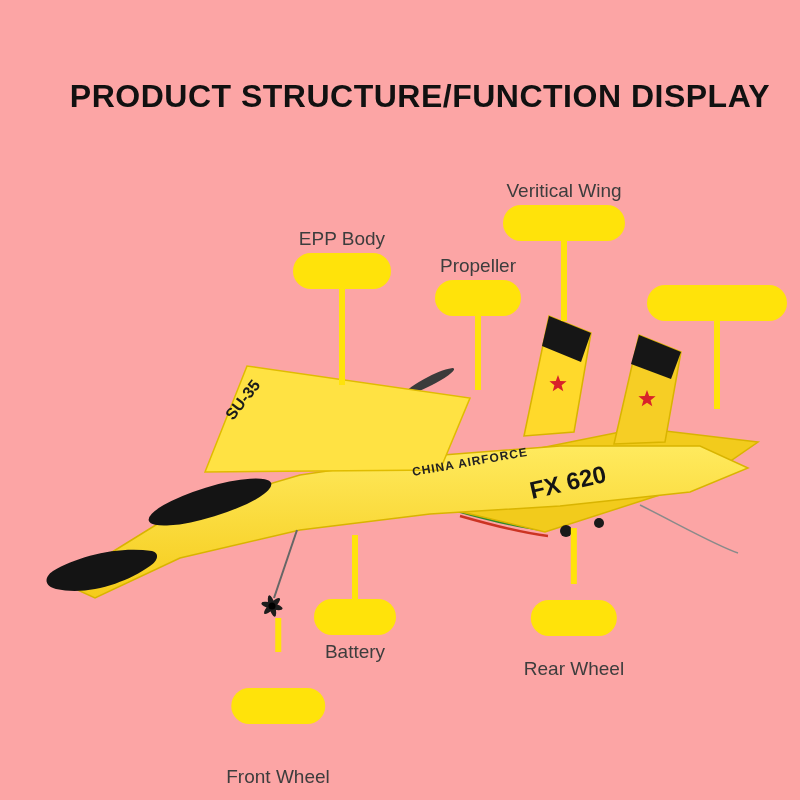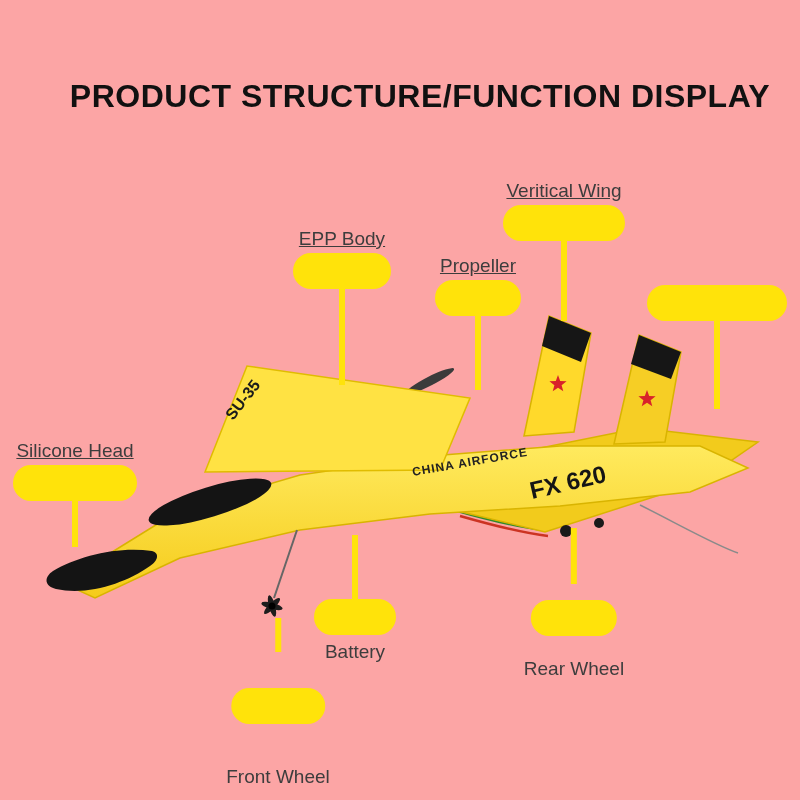--- a/index.html
+++ b/index.html
@@ -4,21 +4,21 @@
 <style>
   html,body{margin:0;padding:0;background:#ffffff;}
   .canvas{position:relative;width:800px;height:800px;background:#fca5a5;overflow:hidden;
           font-family:"Liberation Sans",sans-serif;padding-left:40px;}
   .page-title{position:absolute;top:78px;left:0;width:100%;text-align:center;
           font-size:32px;font-weight:700;color:#111;letter-spacing:.5px;}
   .plane-svg{position:absolute;left:0;top:0;}
   .callout{position:absolute;display:flex;flex-direction:column;align-items:center;
           transform:translateX(-50%);}
   .callout .txt{font-size:19px;color:#3d3d3d;white-space:nowrap;line-height:22px;}
-  .callout.top .txt{margin-bottom:3px;text-decoration:underline;}
+  .callout.top .txt{margin-bottom:3px;}
   .callout.bottom .txt{margin-top:6px;}
   .pill{background:#FFE30A;border-radius:18px;height:36px;}
   .cline{width:6px;background:#FFE30A;}
 </style>
 </head>
 <body>
 
 <div class="canvas">
 
   <div class="page-title">PRODUCT STRUCTURE/FUNCTION DISPLAY</div>
@@ -97,25 +97,20 @@
     <div class="txt">Propeller</div>
     <div class="pill" style="width:86px"></div>
     <div class="cline" style="height:74px"></div>
   </div>
 
   <div class="callout top" style="left:717px;top:285px;">
     <div class="pill" style="width:140px"></div>
     <div class="cline" style="height:88px"></div>
   </div>
 
-  <div class="callout top" style="left:75px;top:440px;">
-    <div class="txt">Silicone Head</div>
-    <div class="pill" style="width:124px"></div>
-    <div class="cline" style="height:46px"></div>
-  </div>
 
   <div class="callout bottom" style="left:355px;top:535px;justify-content:flex-end;">
     <div class="cline" style="height:64px"></div>
     <div class="pill" style="width:82px"></div>
     <div class="txt">Battery</div>
   </div>
 
   <div class="callout bottom" style="left:574px;top:528px;gap:16px;">
     <div class="cline" style="height:56px"></div>
     <div class="pill" style="width:86px"></div>

